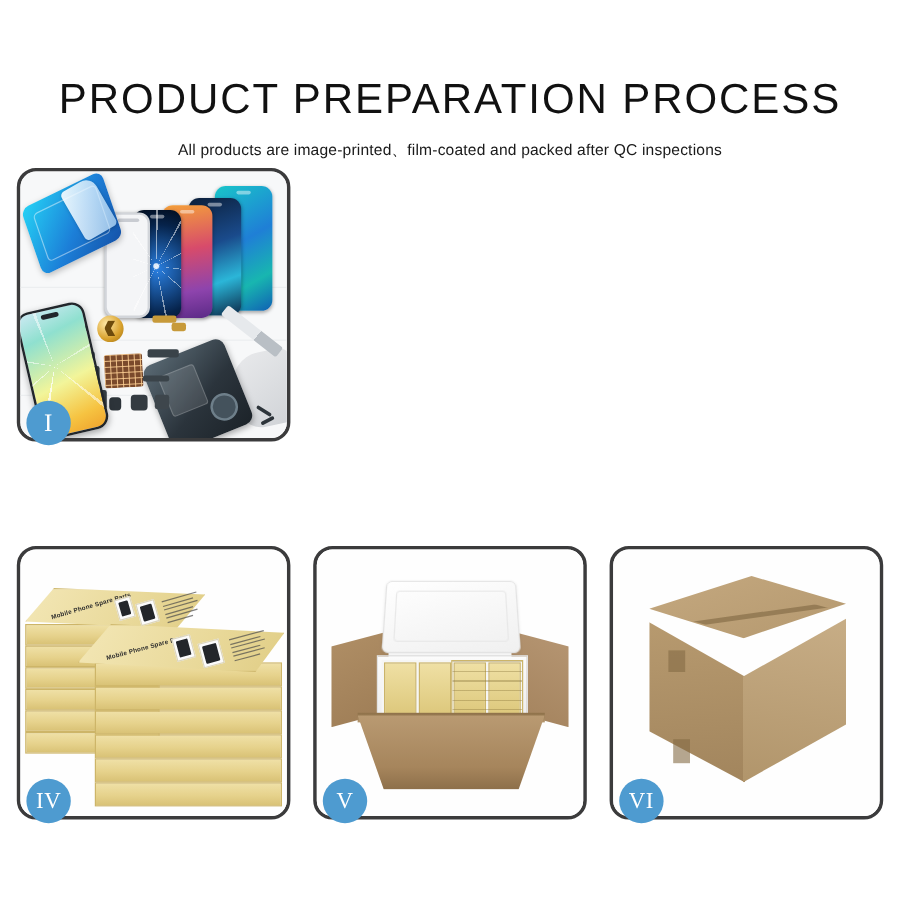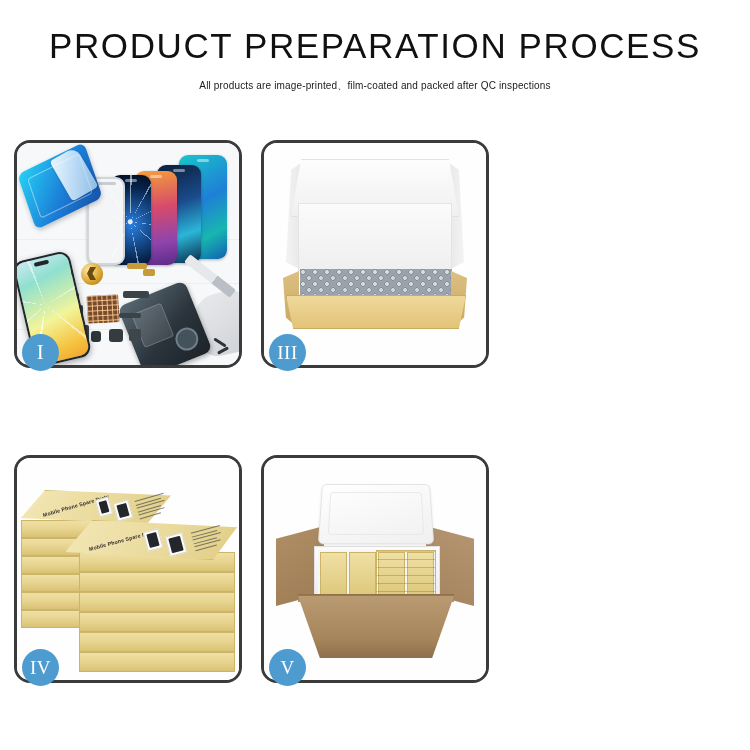--- a/index.html
+++ b/index.html
@@ -12,26 +12,26 @@
   #root { position: relative; width: 750px; height: 750px; background: #fff; }
 
   
   .header { position: absolute; left: 0; top: 0; width: 750px; text-align: center; }
   .title {
     font-size: 35px;
     font-weight: 400;
     letter-spacing: 1.6px;
     color: #111;
     line-height: 1;
-    padding-top: 28px;
+    padding-top: 65px;
     font-family: "Liberation Sans", sans-serif;
     white-space: nowrap;
   }
   .subtitle {
-    font-size: 10px;
+    font-size: 13px;
     font-weight: 400;
     color: #1a1a1a;
     padding-top: 16px;
     letter-spacing: 0.15px;
     white-space: nowrap;
   }
 
   
   .grid {
     position: absolute;
@@ -459,33 +459,20 @@
           <div class="flex-cable" style="left:66px; top:182px; width:6px; height:16px;"></div>
           <div class="screwdriver"></div>
           <div class="hand"></div>
           <div class="dot" style="left:196px; top:198px; width:14px; height:3px; transform:rotate(32deg);"></div>
           <div class="dot" style="left:200px; top:206px; width:12px; height:3px; transform:rotate(-28deg);"></div>
         </div>
         <div class="badge one">I</div>
       </div>
 
 
-      <div class="panel">
-        <div class="panel-inner p3">
-          <div class="m3-flapL"></div>
-          <div class="m3-flapR"></div>
-          <div class="m3-lid"></div>
-          <div class="m3-foam"></div>
-          <div class="m3-bubble"></div>
-          <div class="m3-left"></div>
-          <div class="m3-right"></div>
-          <div class="m3-front"></div>
-        </div>
-        <div class="badge">III</div>
-      </div>
     </div>
 
     <div class="row r2">
 
       <div class="panel">
         <div class="panel-inner p4">
           <div class="stackwrap">
 
             <div class="fb" style="left:2px;  top:44px;  width:112px; height:18px;"></div>
             <div class="fb" style="left:2px;  top:62px;  width:112px; height:18px;"></div>
@@ -553,15 +540,28 @@
               <i></i>
           </div>
           <div class="c5-right-stack"></div>
           <div class="c5-lid"></div>
           <div class="c5-rim"></div>
           <div class="c5-body"></div>
         </div>
         <div class="badge">V</div>
       </div>
 
+      <div class="panel">
+        <div class="panel-inner p6">
+          <div class="c6">
+            <div class="c6-top"></div>
+            <div class="c6-seam"></div>
+            <div class="c6-left"></div>
+            <div class="c6-right"></div>
+            <div class="c6-tape" style="left:32px; top:62px; width:14px; height:18px;"></div>
+            <div class="c6-tape" style="left:36px; top:136px; width:14px; height:20px;"></div>
+          </div>
+        </div>
+        <div class="badge">VI</div>
+      </div>
     </div>
   </div>
 </div>
 
 </body></html>

